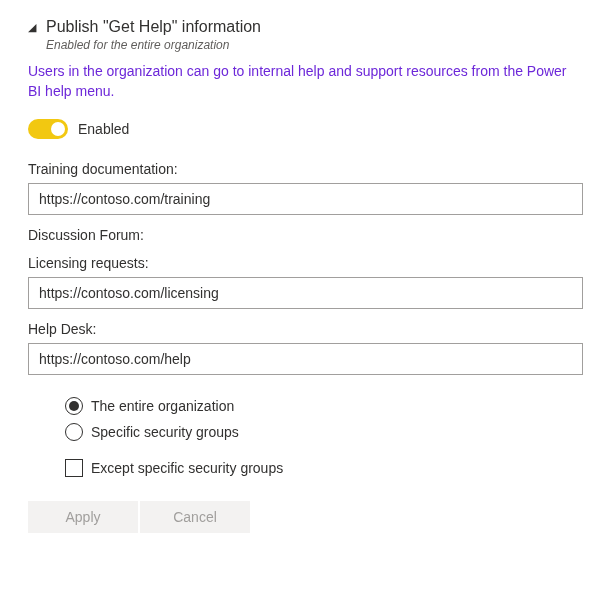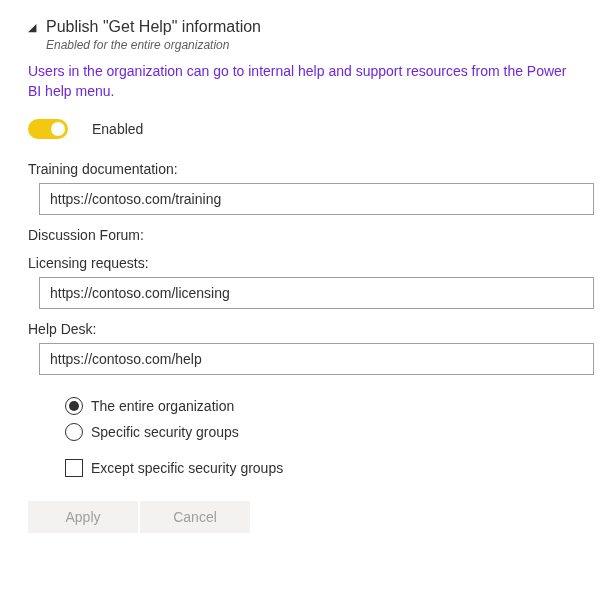--- a/index.html
+++ b/index.html
@@ -41,21 +41,21 @@
     }
     .description {
       color: #6d28d9;
       font-size: 14px;
       line-height: 1.4;
       margin-bottom: 18px;
     }
     .toggle-row {
       display: flex;
       align-items: center;
-      gap: 24px;
+      gap: 10px;
       margin-bottom: 22px;
     }
     .toggle {
       width: 40px;
       height: 20px;
       background: #f2c811;
       border-radius: 10px;
       position: relative;
       cursor: pointer;
     }
@@ -82,21 +82,20 @@
       display: block;
     }
     .text-input {
       width: 100%;
       padding: 7px 10px;
       border: 1px solid #a19f9d;
       font-size: 14px;
       font-family: inherit;
       color: #323130;
       background: #ffffff;
-      margin-left: 11px;
     }
     .apply-section {
       margin-top: 22px;
     }
     .apply-label {
       font-size: 14px;
       margin-bottom: 10px;
     }
     .radio-row,
     .checkbox-row {

